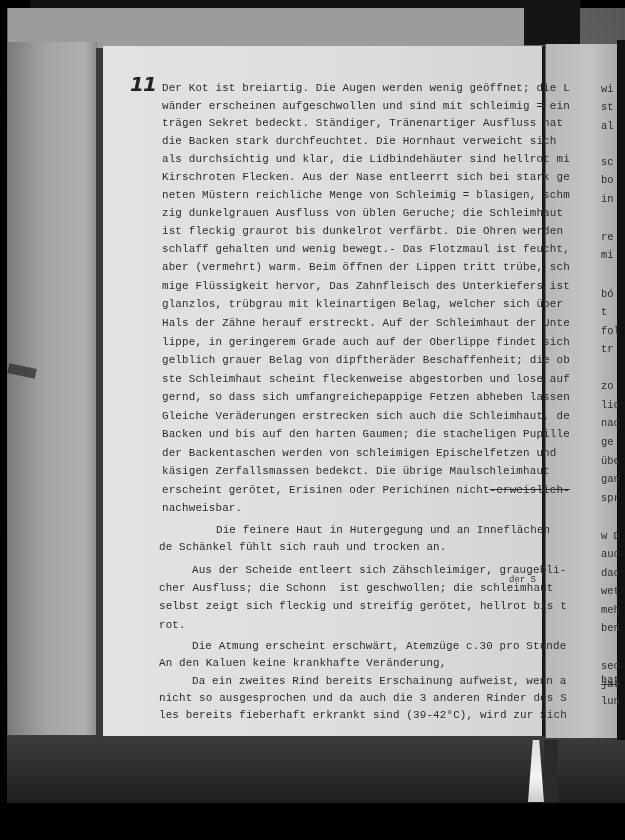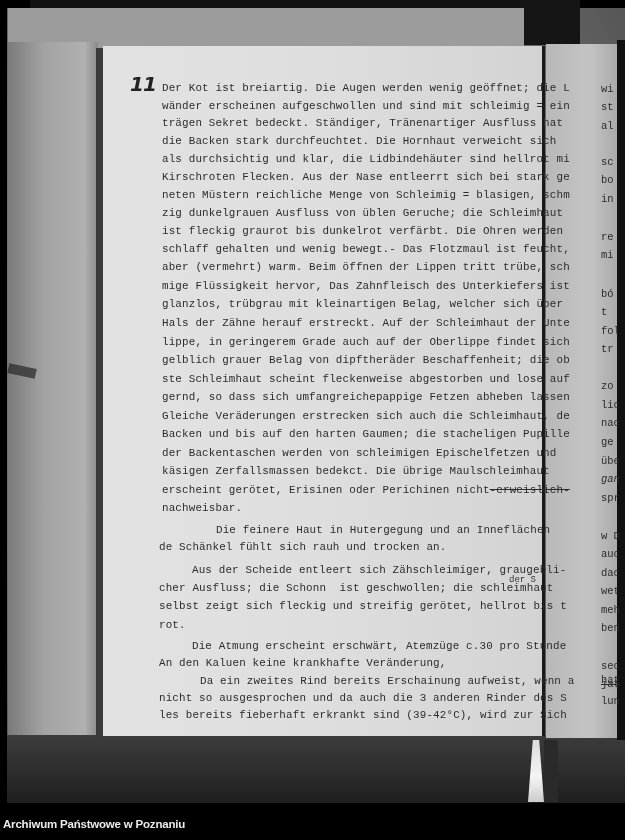--- a/index.html
+++ b/index.html
@@ -110,21 +110,21 @@
       <div class="line" style="left: 162px; top: 484px;">erscheint gerötet, Erisinen oder Perichinen nicht<span class="struck">-erweislich-</span></div>
       <div class="line" style="left: 162px; top: 502px;">nachweisbar.</div>
       <div class="line" style="left: 192px; top: 524px; padding-left: 24px;">Die feinere Haut in Hutergegung und an Inneflächen</div>
       <div class="line" style="left: 159px; top: 541px; font-family: Liberation Mono, monospace;">de Schänkel fühlt sich rauh und trocken an.</div>
       <div class="line" style="left: 192px; top: 564px;">Aus der Scheide entleert sich Zähschleimiger, graugebli-</div>
       <div class="line" style="left: 159px; top: 582px;">cher Ausfluss; die Schonn  ist geschwollen; die schleimhaut</div>
       <div class="line" style="left: 159px; top: 600px;">selbst zeigt sich fleckig und streifig gerötet, hellrot bis t</div>
       <div class="line" style="left: 159px; top: 619px;">rot.</div>
       <div class="line" style="left: 192px; top: 640px;">Die Atmung erscheint erschwärt, Atemzüge c.30 pro Stunde</div>
       <div class="line" style="left: 159px; top: 657px;">An den Kaluen keine krankhafte Veränderung,</div>
-      <div class="line" style="left: 200px; top: 675px;">Da ein zweites Rind bereits Erschainung aufweist, wenn a</div>
+      <div class="line" style="left: 192px; top: 675px;">Da ein zweites Rind bereits Erschainung aufweist, wenn a</div>
       <div class="line" style="left: 159px; top: 692px;">nicht so ausgesprochen und da auch die 3 anderen Rinder des S</div>
       <div class="line" style="left: 159px; top: 709px;">les bereits fieberhaft erkrankt sind (39-42°C), wird zur Sich</div>
     </div>
   <div class="superscript" id="interlinear" style="left: 509px; top: 575px;">der S</div>
   <div class="lines" id="right-lines">
       <div class="rline" style="left: 601px; top: 83px;">wi</div>
       <div class="rline" style="left: 601px; top: 101px;">st</div>
       <div class="rline" style="left: 601px; top: 120px;">al</div>
       <div class="rline" style="left: 601px; top: 156px;">sc</div>
       <div class="rline" style="left: 601px; top: 174px;">bo</div>
@@ -133,28 +133,27 @@
       <div class="rline" style="left: 601px; top: 249px;">mi</div>
       <div class="rline" style="left: 601px; top: 288px;">bó</div>
       <div class="rline" style="left: 601px; top: 306px;">t</div>
       <div class="rline" style="left: 601px; top: 325px;">fol</div>
       <div class="rline" style="left: 601px; top: 343px;">tr</div>
       <div class="rline" style="left: 601px; top: 380px;">zo</div>
       <div class="rline" style="left: 601px; top: 399px;">lic</div>
       <div class="rline" style="left: 601px; top: 417px;">nac</div>
       <div class="rline" style="left: 601px; top: 436px;">ge</div>
       <div class="rline" style="left: 601px; top: 455px;">übe</div>
-      <div class="rline" style="left: 601px; top: 473px; font-style: italic;">gan</div>
+      <div class="rline" style="left: 601px; top: 473px;">gan</div>
       <div class="rline" style="left: 601px; top: 492px;">spr</div>
       <div class="rline" style="left: 601px; top: 530px;">w D</div>
       <div class="rline" style="left: 601px; top: 548px;">auc</div>
       <div class="rline" style="left: 601px; top: 567px;">dac</div>
       <div class="rline" style="left: 601px; top: 585px;">wet</div>
       <div class="rline" style="left: 601px; top: 604px;">meh</div>
       <div class="rline" style="left: 601px; top: 622px;">ben</div>
       <div class="rline" style="left: 601px; top: 660px;">sec</div>
       <div class="rline" style="left: 601px; top: 678px;">jat</div>
       <div class="rline" style="left: 601px; top: 695px;">lun</div>
       <div class="rline" style="left: 601px; top: 674px; text-decoration: underline;">hat</div>
     </div>
 
-  <div class="footer">Archiwum Państwowe w Poznaniu</div>
 </div>
 
 </body></html>

